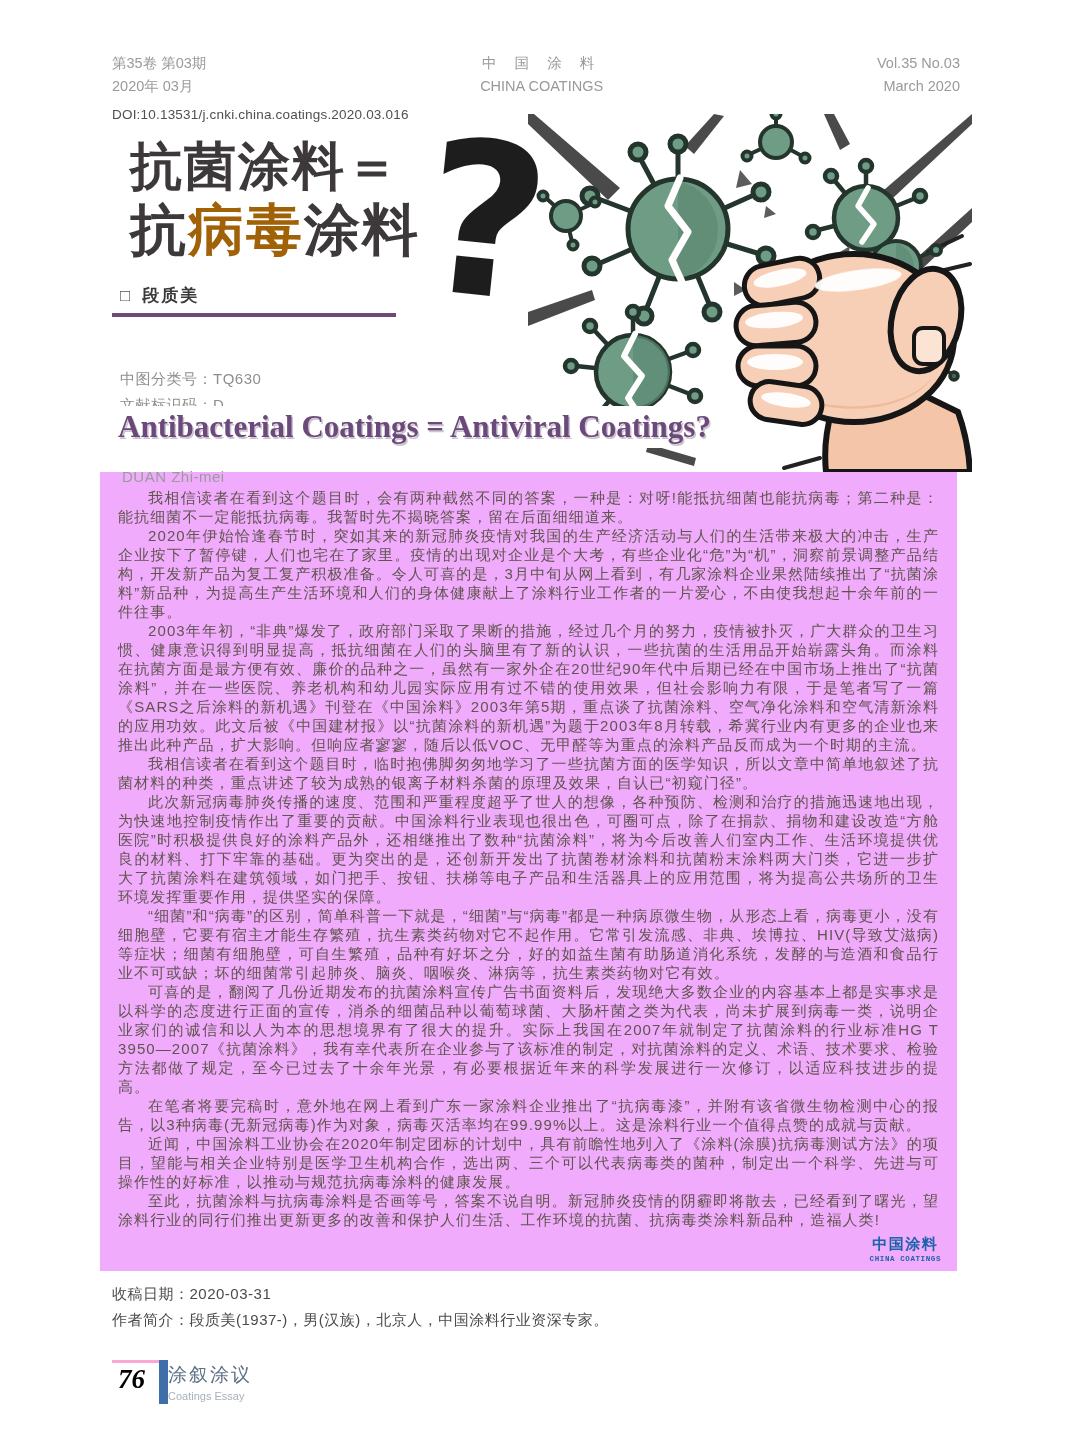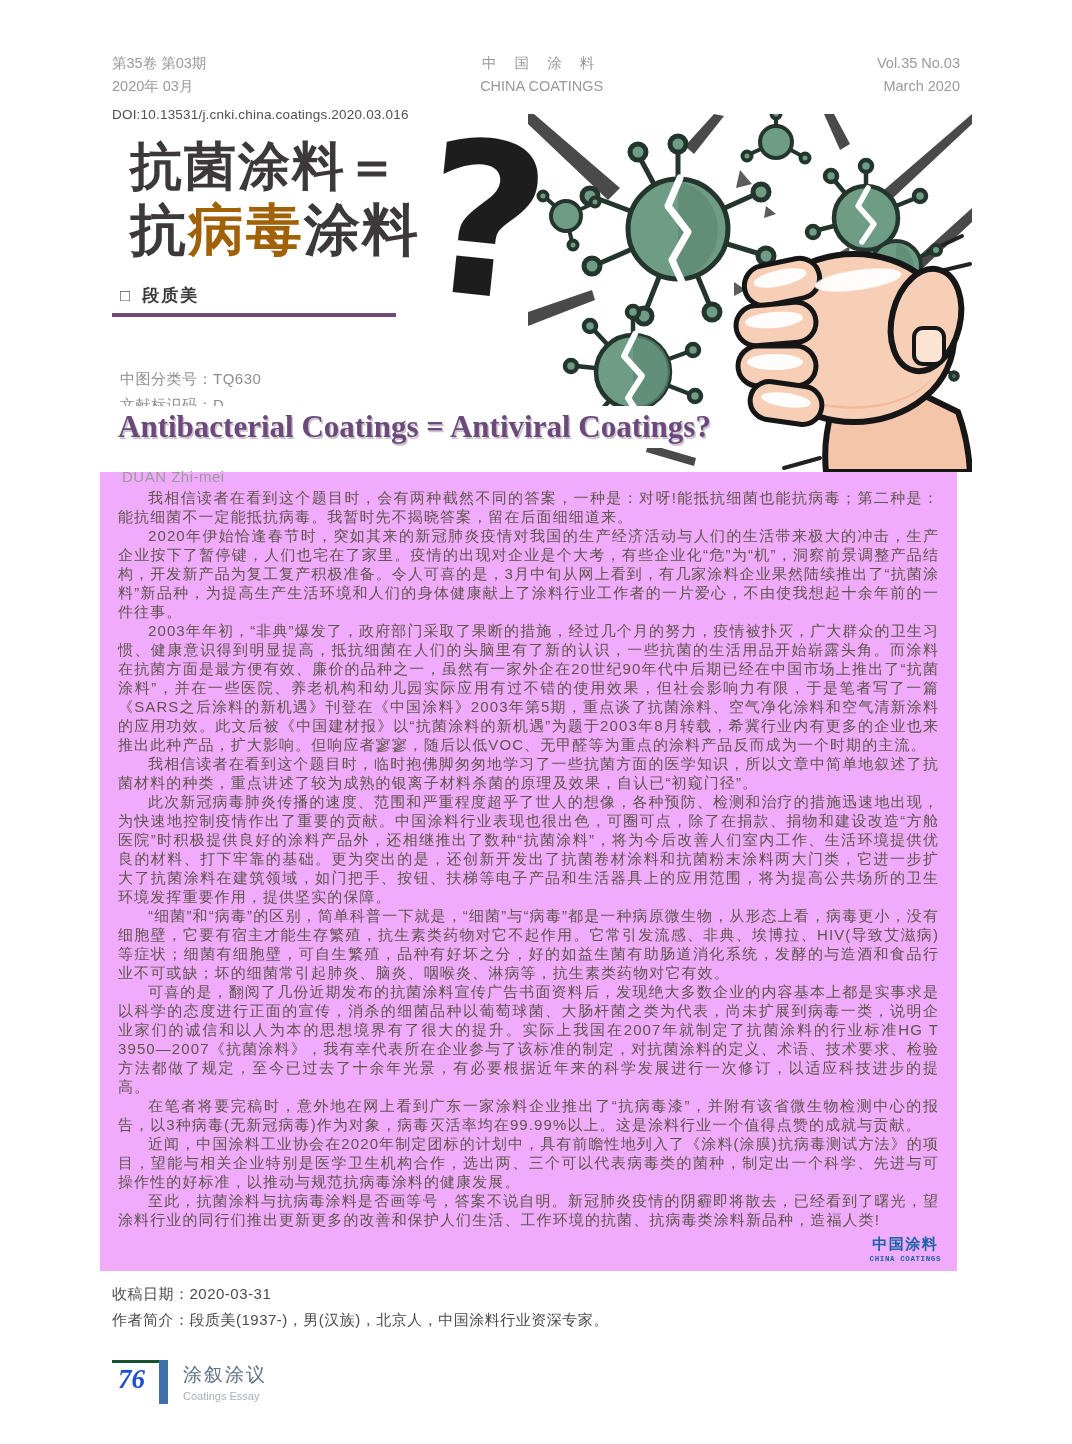--- a/index.html
+++ b/index.html
@@ -43,23 +43,23 @@
     text-indent:2em; text-align:justify; }
   .box-logo { position:absolute; right:16px; bottom:8px; text-align:center; color:#1a63a8; line-height:1.1;font-family:Liberation Mono, monospace; }
   .box-logo .cn { font-size:15px; font-weight:bold; letter-spacing:1.5px; }
   .box-logo .en { font-size:7.5px; font-weight:bold; letter-spacing:.6px; }
   
   .received { position:absolute; top:1285px; left:112px; font-size:15px; color:#4b4b4b; letter-spacing:.5px; }
   .bio { position:absolute; top:1311px; left:112px; font-size:15px; color:#4b4b4b; letter-spacing:.5px; }
   
   .pagefoot { position:absolute; top:1360px; left:112px; display:flex; align-items:flex-start; }
   .pagenum { font-family:"Liberation Serif","DejaVu Serif",serif; font-style:italic; font-weight:bold;
-    font-size:27px; color:#1d4ed8; border-top:3px solid #14532d; padding:1px 14px 4px 6px; }
+    font-size:27px; color:#000000; border-top:3px solid #f9a8d4; padding:1px 14px 4px 6px; }
   .footbar { width:9px; height:44px; background:#3f6fa8; }
-  .colname { margin-left:15px; padding-top:2px; }
+  .colname { margin-left:0; padding-top:2px; }
   .colname .cn { font-size:19px; color:#5e7286; letter-spacing:2px; }
   .colname .en { font-size:11px; color:#a8b0b8; margin-top:2px; }
 </style>
 </head>
 <body>
 
 <div class="page">
 
   <div class="jheader">
     <div class="left">

